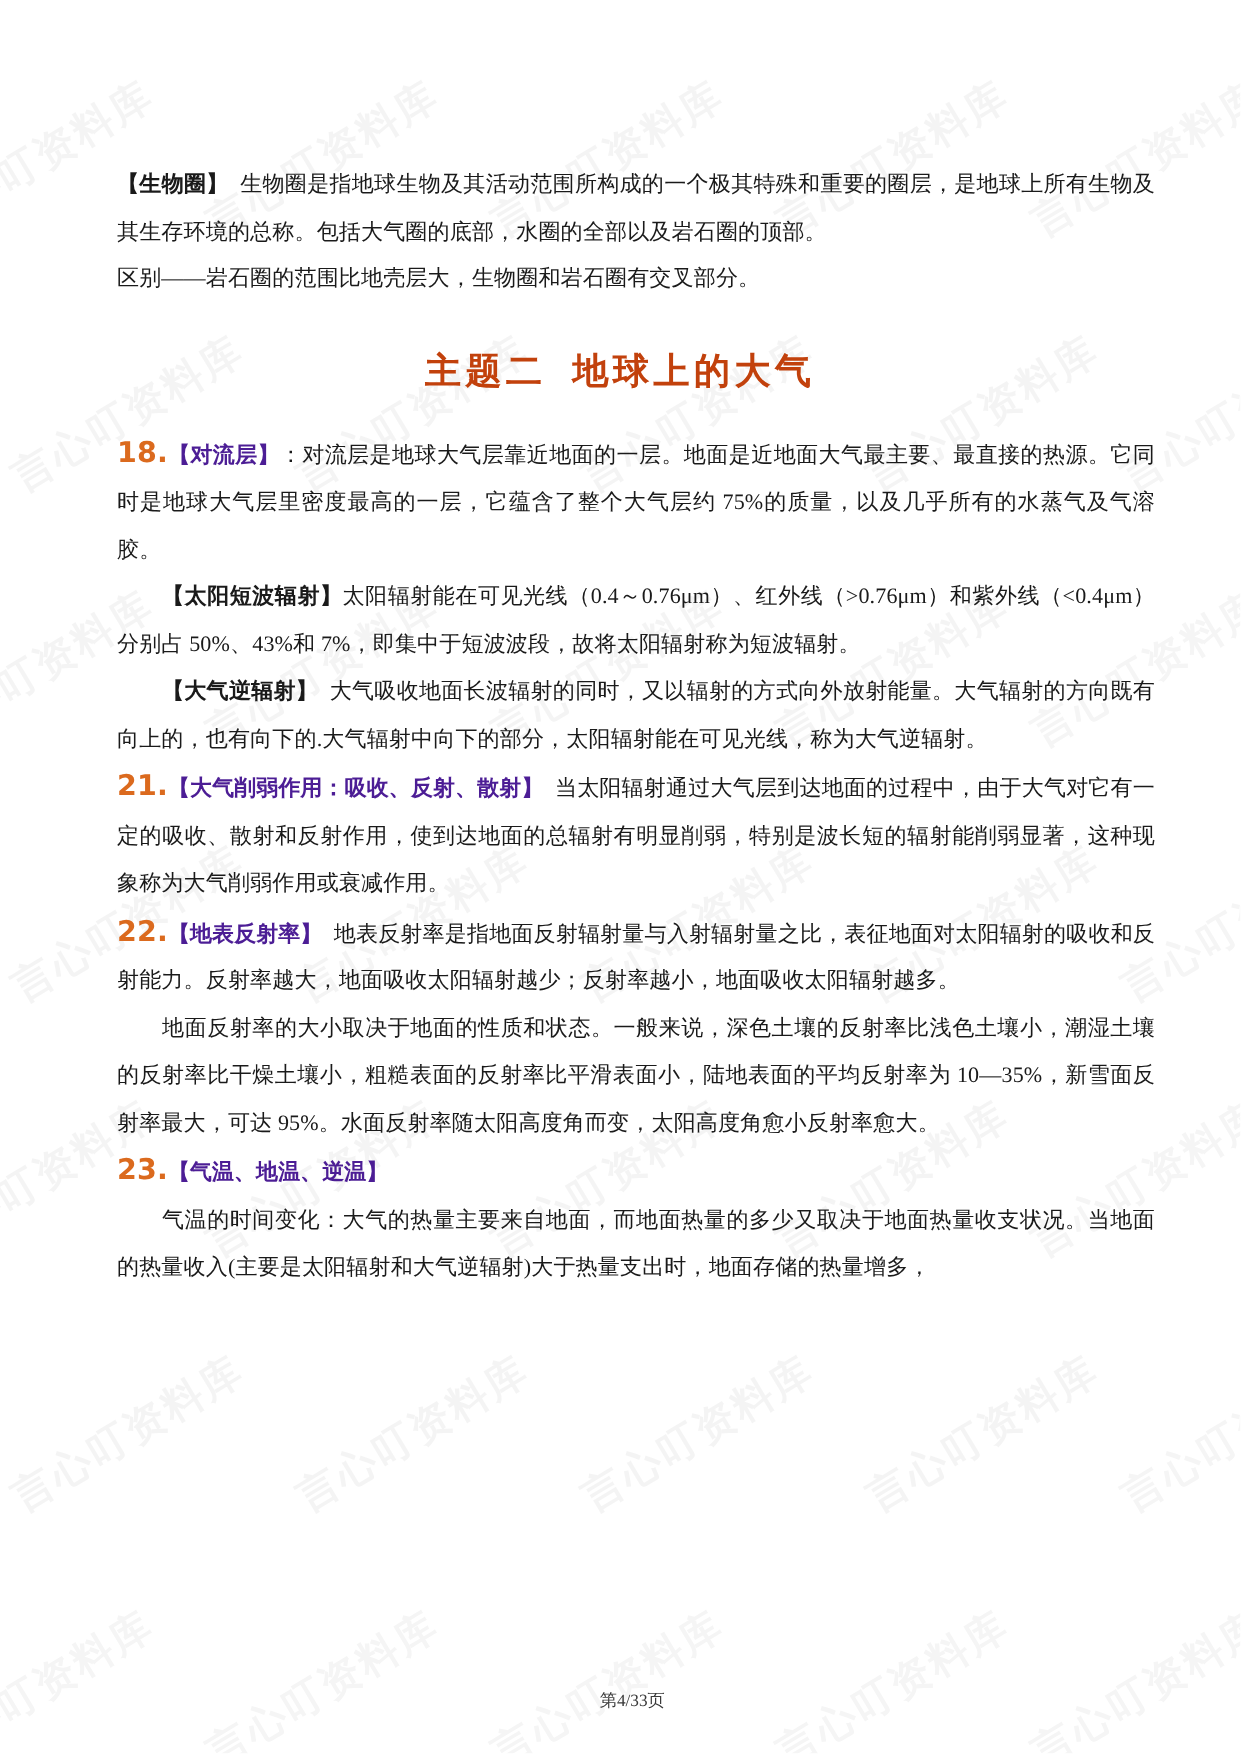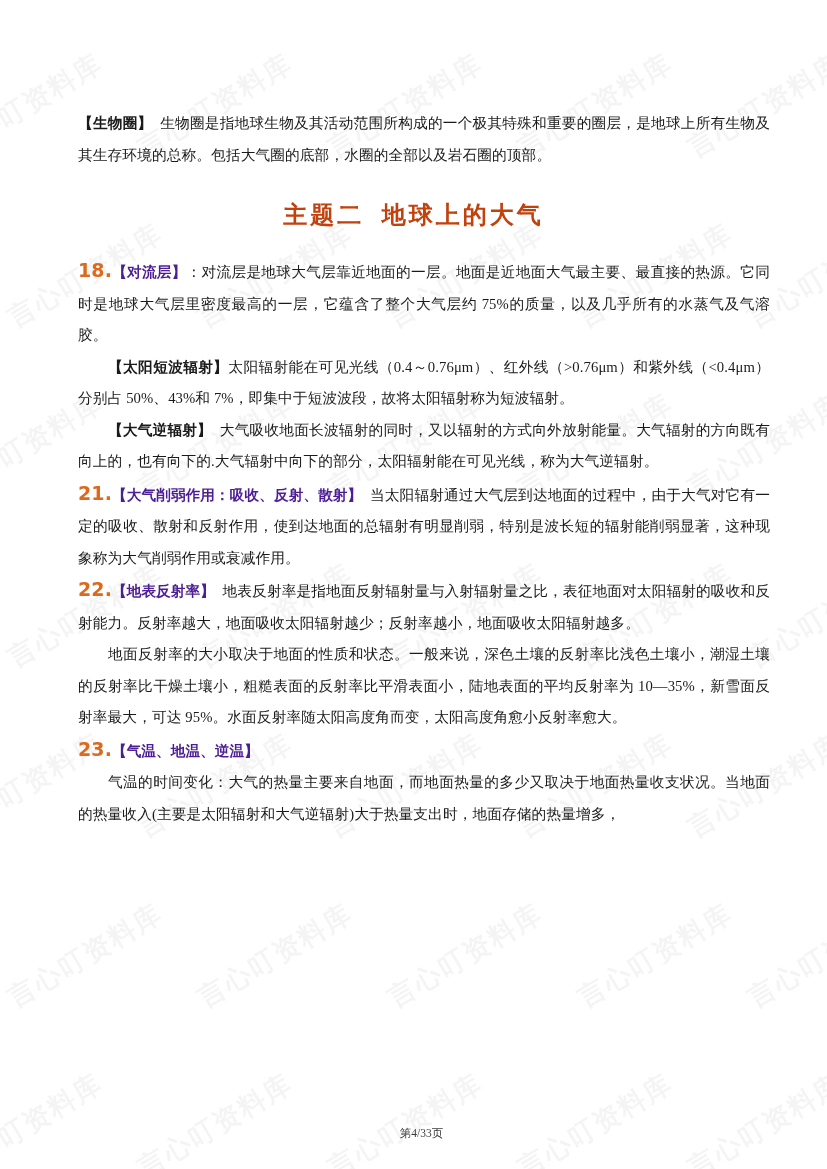--- a/index.html
+++ b/index.html
@@ -142,20 +142,21 @@
       <span class="wm" style="left: 530px; top: 1150px;">言心叮资料库</span>
       <span class="wm" style="left: 700px; top: 1150px;">言心叮资料库</span>
     </div>
 
   <div id="content">
 
     <div class="spacer-top"></div>
 
     <p class="para indent-1"><span class="bracket-bold">【生物圈】</span>&nbsp;&nbsp;<span>生物圈是指地球生物及其活动范围所构成的一个极其特殊和重要的圈层，是地球上所有生物及其生存环境的总称。包括大气圈的底部，水圈的全部以及岩石圈的顶部。</span></p>
 
+    <p class="para indent-1"><span>区别——岩石圈的范围比地壳层大，生物圈和岩石圈有交叉部分。</span></p>
 
     <div class="spacer-a"></div>
 
     <h1 class="sect-title">主题二 地球上的大气</h1>
 
     <div class="spacer-b"></div>
 
     <p class="para indent-1"><span class="num-orange">18.</span><span class="head-orange">【对流层】</span><span>：</span><span>对流层是地球大气层靠近地面的一层。地面是近地面大气最主要、最直接的热源。它同时是地球大气层里密度最高的一层，它蕴含了整个大气层约 75%的质量，以及几乎所有的水蒸气及气溶胶。</span></p>
 
 

